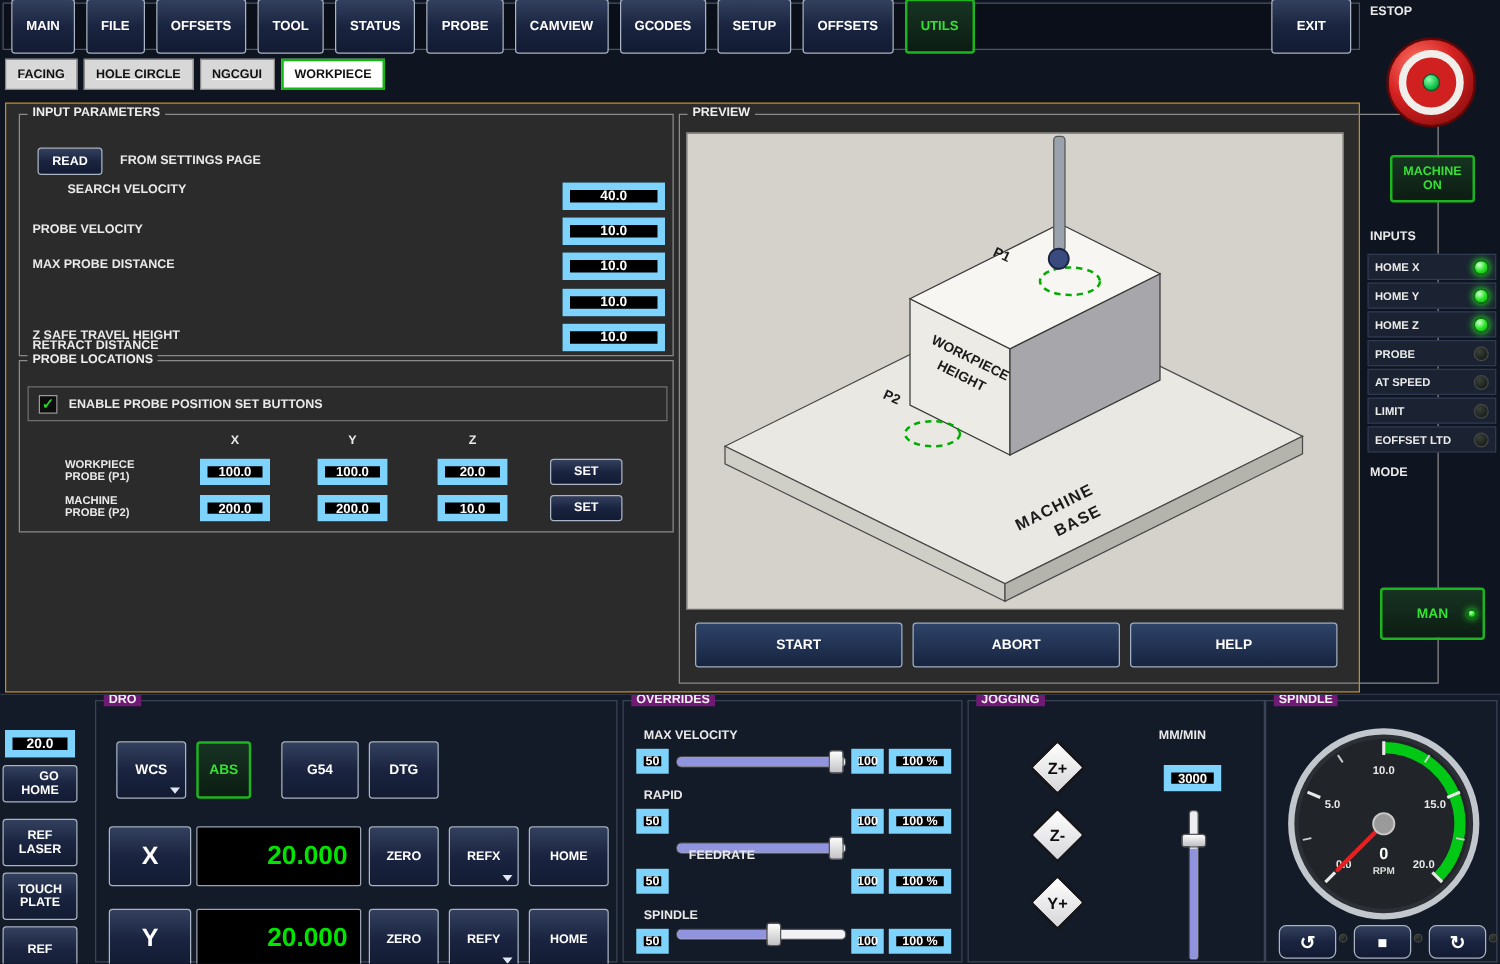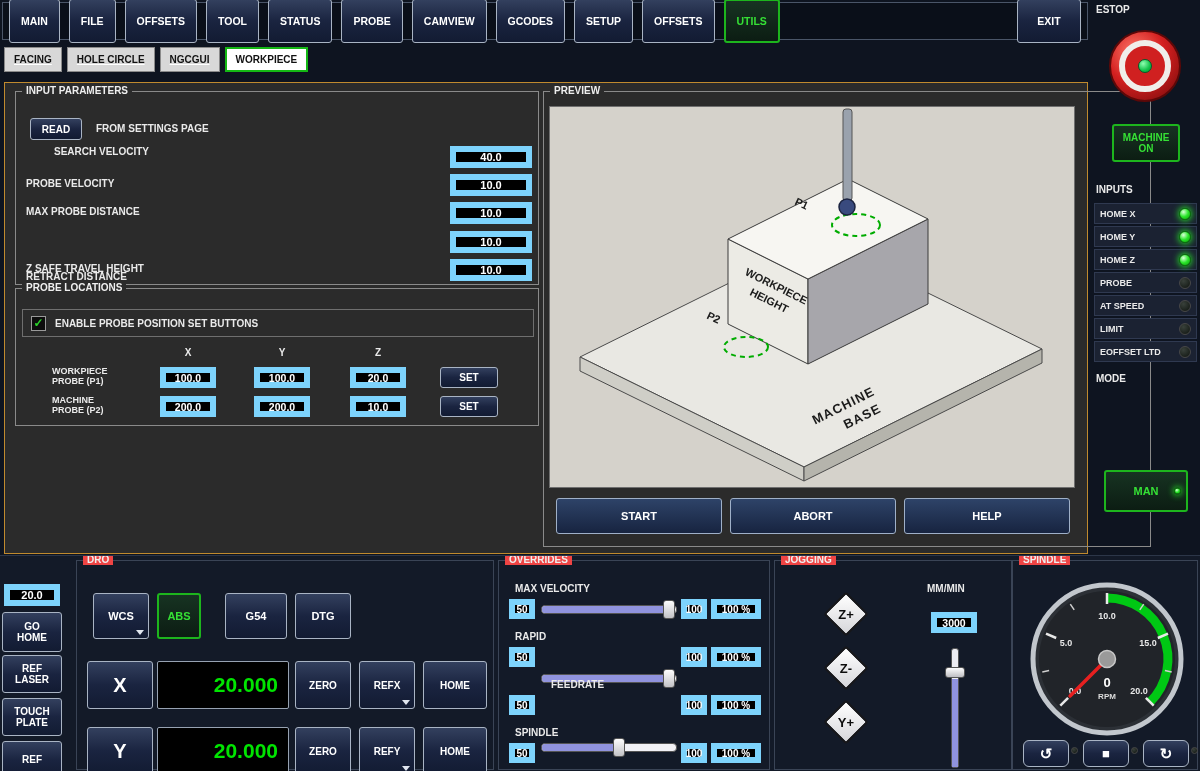--- a/index.html
+++ b/index.html
@@ -25,21 +25,21 @@
   .menu { height:44px; padding:16px 11px; font-size:10.5px; }
 
   .tab { height:25px; padding:0 9px; display:flex; align-items:center; font-size:10px; font-weight:700;
          background:#d8d8d8; color:#111; border:1px solid #8a8a8a; }
   .tab.active { background:#ffffff; border:2px solid #14b814; }
 
   .mainframe { background:#2b2b2b; border:1px solid #c08a2e; }
   .group { position:absolute; border:1px solid #8a8a8a; }
   .gtitle { position:absolute; top:-7px; left:6px; padding:0 4px; background:#2b2b2b;
             font-size:10px; font-weight:700; color:#efefef; }
-  .gtitle.dark { background:#ef4444; }
+  .gtitle.dark { background:#701a75; }
 
   .cb { width:15px; height:15px; background:#0d0d0d; border:1px solid #9a9a9a;
         display:flex; align-items:center; justify-content:center; font-size:12px; font-weight:700; }
   .cb.green { color:#2ad42a; }
   .cb.red   { color:#e83030; }
 
   .dd { position:absolute; right:4px; bottom:3px; width:0; height:0;
         border-left:4px solid transparent; border-right:4px solid transparent; border-top:5px solid #e0e6ef; }
 
   .bottompanel { background:#131a28; border-top:1px solid #2c3648; }
@@ -260,21 +260,21 @@
     <span class="modeled led off"></span>
   </div>
   <div class="abs btn modebtn t11" style="left:1104px;top:498px;width:84px;height:40px;">
     <span>AUTO</span>
     <span class="modeled led off"></span>
   </div>
 
   <div class="abs bottompanel" style="left:0;top:555px;width:1200px;height:216px;overflow:hidden;">
 
     <div class="abs blackbox" style="left:4px;top:28px;width:56px;height:22px;font-size:11px;">20.0</div>
-    <div class="abs btn t10 ml" style="left:2px;top:56px;width:60px;height:40px;">GO
+    <div class="abs btn t10 ml" style="left:2px;top:56px;width:60px;height:30px;text-align:right;">GO
 HOME</div>
     <div class="abs btn t10 ml" style="left:2px;top:99px;width:60px;height:38px;">REF
 LASER</div>
     <div class="abs btn t10 ml" style="left:2px;top:142px;width:60px;height:38px;">TOUCH
 PLATE</div>
     <div class="abs btn t10 ml" style="left:2px;top:185px;width:60px;height:38px;">REF</div>
 
     <div class="sect" style="left:76px;top:4px;width:418px;height:210px;">
       <span class="gtitle dark">DRO</span>
 

